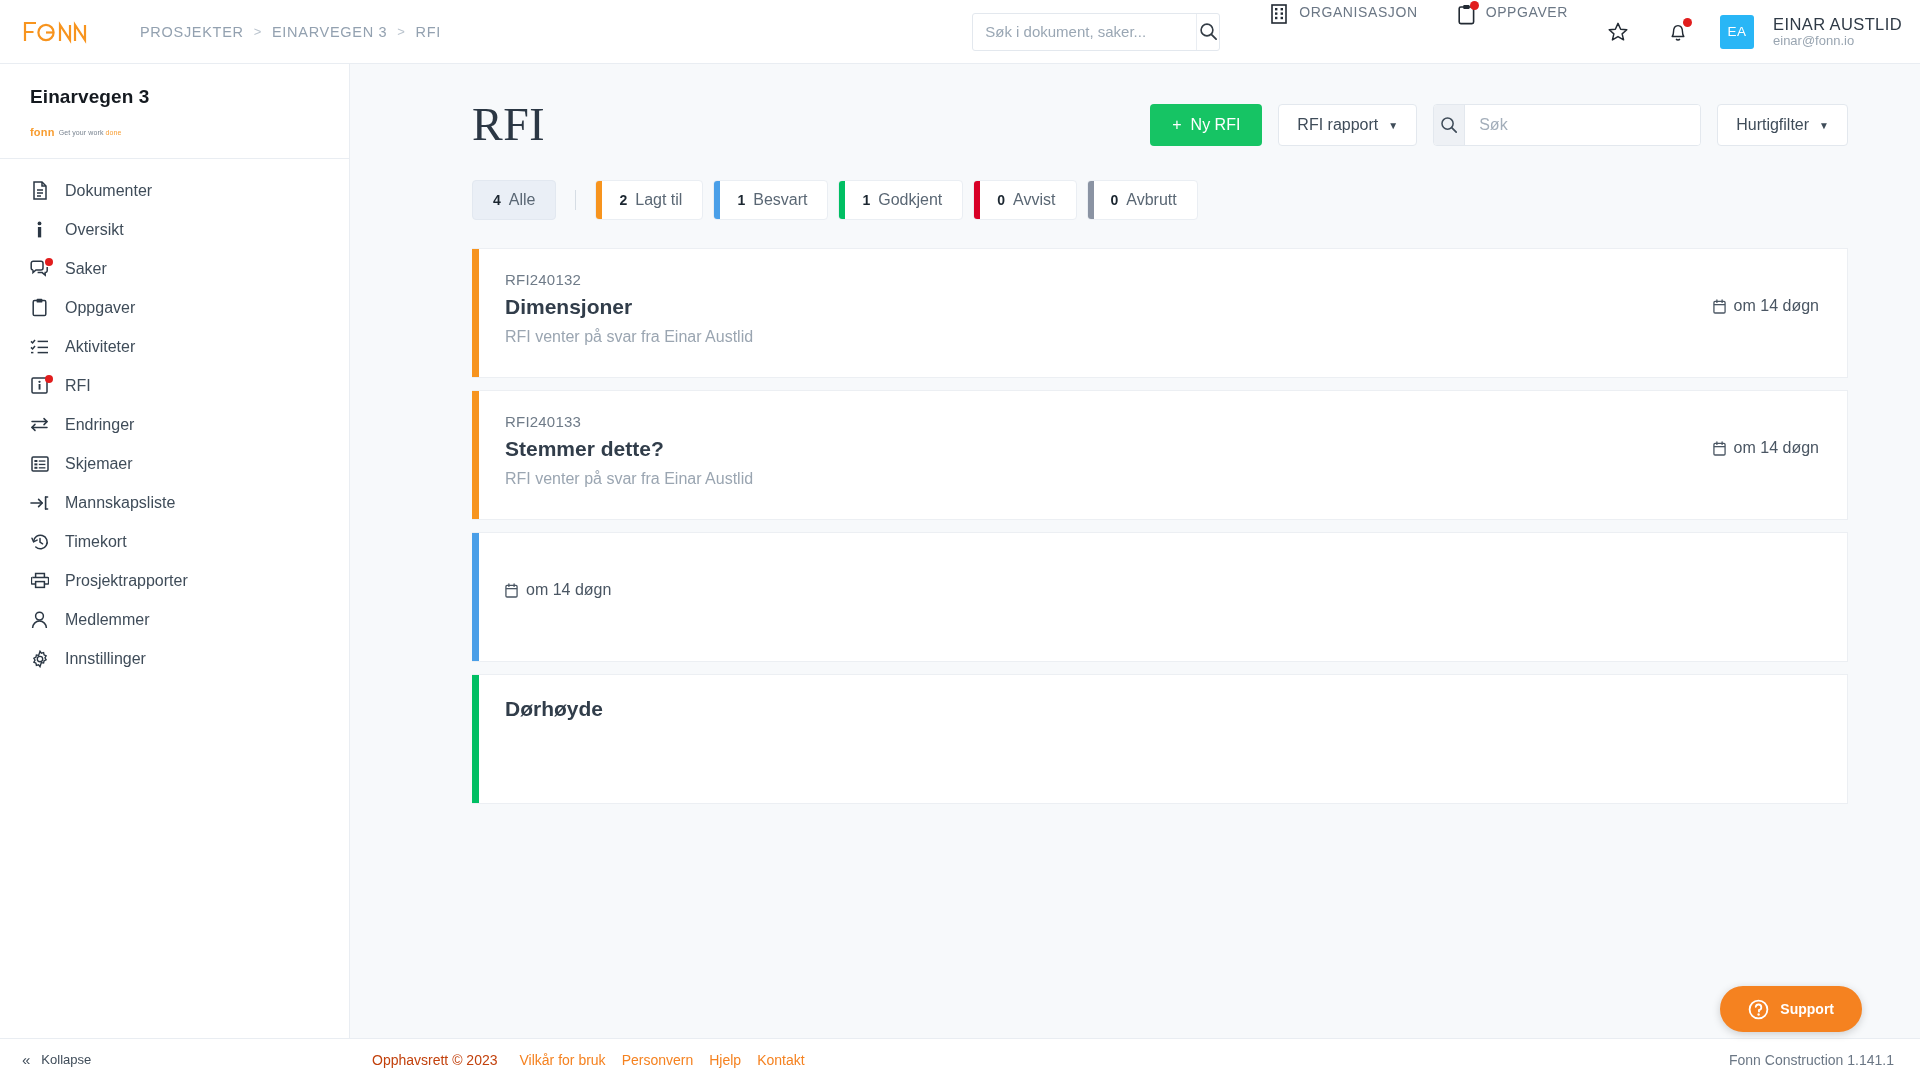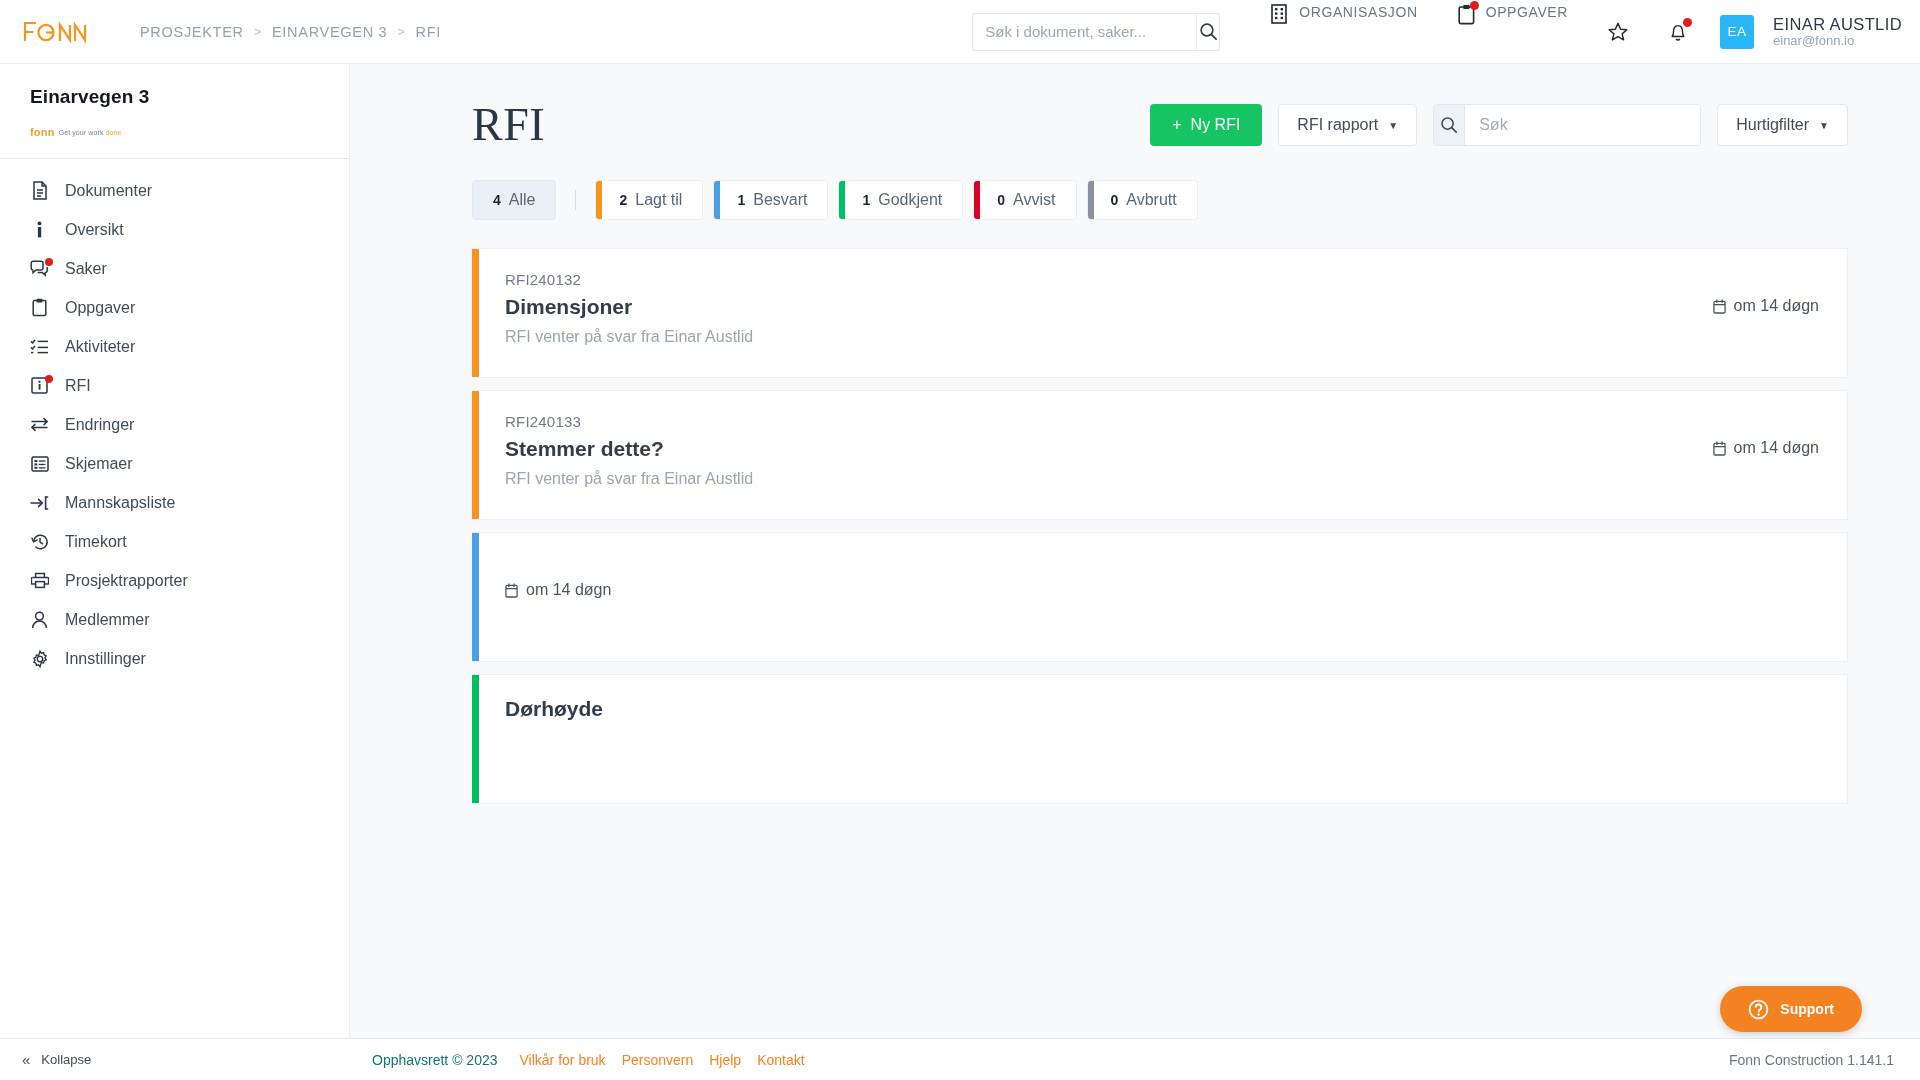--- a/index.html
+++ b/index.html
@@ -230,21 +230,21 @@
   }
 
   
   .footer {
     position: absolute; bottom: 0; left: 350px;
     width: 1570px; height: 42px; background: #fff;
     border-top: 1px solid #e9edf2;
     display: flex; align-items: center;
     padding: 0 26px 0 22px; z-index: 45;
   }
-  .footer .copy { font-size: 14px; color: #0f766e; margin-right: 22px; }
+  .footer .copy { font-size: 14px; color: #c2410c; margin-right: 22px; }
   .footer .flink {
     font-size: 14px; color: #f58220; margin-right: 16px;
     text-decoration: none; cursor: pointer;
   }
   .footer .ver { margin-left: auto; font-size: 14px; color: #6b7785; }
 </style>
 </head>
 <body>
 
 <div class="topbar">

